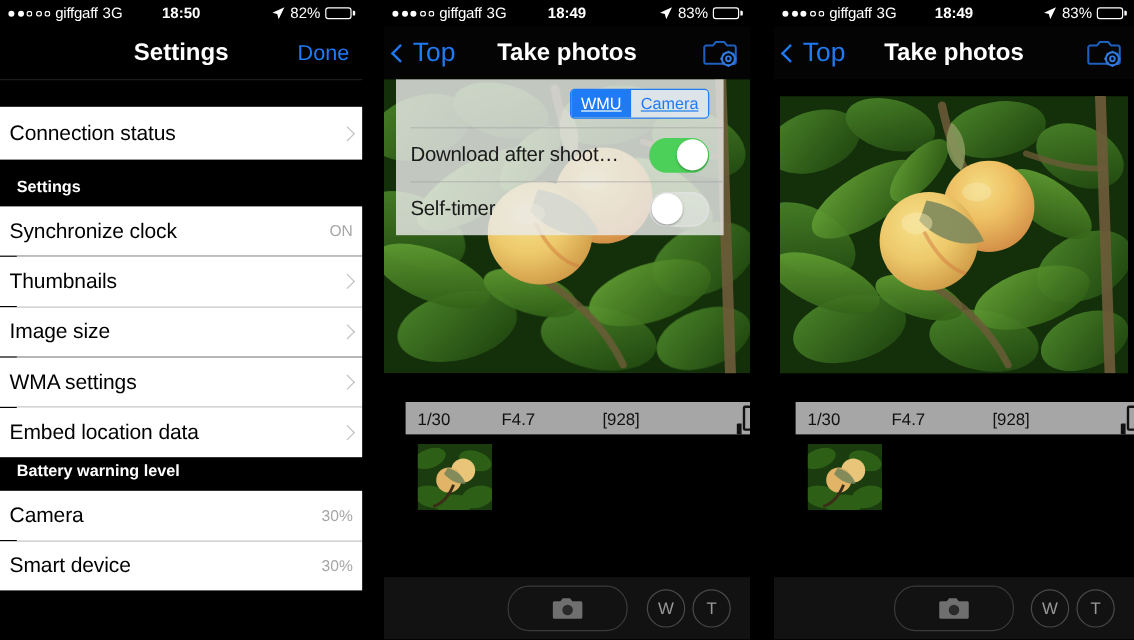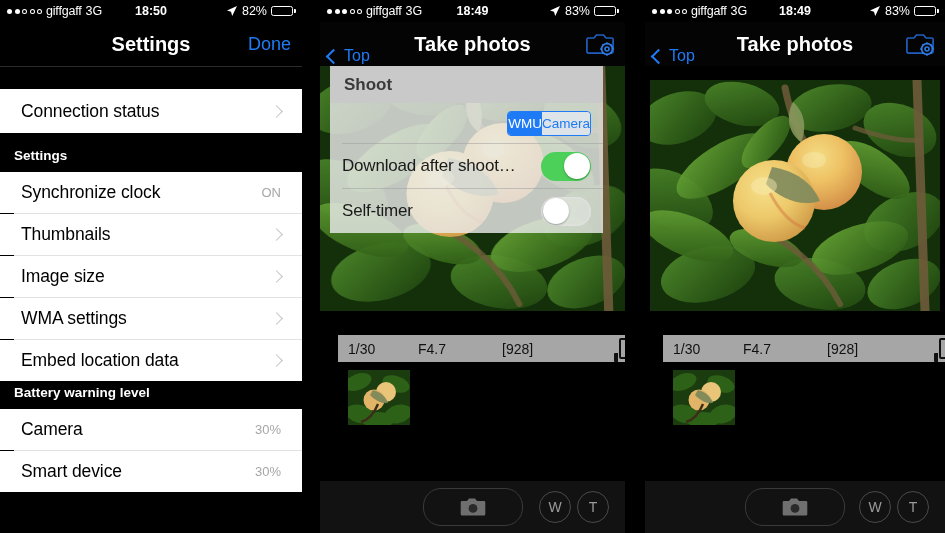--- a/index.html
+++ b/index.html
@@ -34,31 +34,31 @@
   .navbar-dark .nb-title{position:absolute;left:0;right:0;text-align:center;
         line-height:44px;font-size:20px;font-weight:bold;}
   .nb-done{position:absolute;right:11px;line-height:44px;font-size:18px;color:#1f7bf5;}
   .nav-hairline{height:1px;background:#2b2b2b;}
 
   
   .gap-black{background:#000;}
   .sec-header{background:#000;color:#fff;font-size:13.5px;font-weight:bold;
               padding:13px 0 7px 14px;}
   .row{position:relative;background:#fff;height:41px;display:flex;align-items:center;
-       padding:0 21px;box-sizing:border-box;}
+       padding:0 8px;box-sizing:border-box;}
   .row .label{font-size:17.5px;color:#000;letter-spacing:-.1px;}
   .row .value{margin-left:auto;font-size:13px;color:#a6a6a6;}
   .sep{height:1px;background:#e2e2e2;margin-left:14px;}
   .chev{margin-left:auto;width:8px;height:8px;border-right:1.6px solid #c2c2c2;
         border-top:1.6px solid #c2c2c2;transform:rotate(45deg);}
 
   
   .navbar-cam{position:relative;height:44px;background:#040404;}
-  .nb-back{position:absolute;left:8px;top:12px;height:44px;display:flex;align-items:center;
-           color:#1f7bf5;font-size:16px;gap:3px;}
+  .nb-back{position:absolute;left:8px;top:0;height:44px;display:flex;align-items:center;
+           color:#1f7bf5;font-size:22px;gap:3px;}
   .back-chev{width:9px;height:9px;border-left:2.4px solid #1f7bf5;
              border-bottom:2.4px solid #1f7bf5;transform:rotate(45deg);margin-right:2px;}
   .nb-cam-title{position:absolute;left:0;right:0;text-align:center;line-height:44px;
                 font-size:20px;font-weight:bold;color:#fff;}
   .nb-gear{position:absolute;right:10px;top:9px;width:30px;height:27px;}
 
   
   .viewer{position:relative;background:#000;}
   .photo{position:relative;overflow:hidden;background:#0b1405;}
   .photo svg{display:block;width:100%;height:100%;}
@@ -68,21 +68,21 @@
            background:rgba(233,233,233,0.82);z-index:5;}
   .pop-title{background:#c9c9c9;color:#3a3a3a;font-size:17px;font-weight:bold;
              padding:9px 0 8px 14px;}
   .pop-row{position:relative;height:40px;display:flex;align-items:center;padding:0 12px;
            box-sizing:border-box;}
   .pop-row .plabel{font-size:17px;color:#1a1a1a;letter-spacing:-.2px;}
   .pop-sep{height:1px;background:rgba(160,160,160,.55);margin-left:12px;}
   .segmented{margin-left:auto;display:flex;border:1px solid #1f7bf5;border-radius:4px;
              overflow:hidden;height:23px;}
   .seg{display:flex;align-items:center;justify-content:center;font-size:13.5px;
-       padding:0 0;}
+       padding:0 8px;text-decoration:underline;}
   .seg.on{background:#1f7bf5;color:#fff;}
   .seg.off{background:rgba(225,232,240,.85);color:#1f7bf5;}
   .switch{margin-left:auto;width:50px;height:29px;border-radius:15px;position:relative;}
   .switch.on{background:#4cd05a;}
   .switch.off{background:rgba(245,245,245,.35);box-shadow:inset 0 0 0 1.5px rgba(225,225,225,.75);}
   .knob{position:absolute;top:1.5px;width:26px;height:26px;border-radius:50%;background:#fff;
         box-shadow:0 1px 2px rgba(0,0,0,.3);}
   .switch.on .knob{right:1.5px;}
   .switch.off .knob{left:1.5px;}
 
@@ -307,21 +307,20 @@
           <circle cx="128" cy="128" r="43" fill="url(#ap1)"></circle>
           <path d="M126 92 C150 96 168 108 176 128 C156 134 134 126 120 110 Z" fill="#7e8a5c" opacity="0.9"></path>
           <path d="M148 24 C160 34 162 52 156 66 C144 58 140 40 148 24 Z" fill="#8a9a5e" opacity="0.85"></path>
           <ellipse cx="118" cy="112" rx="14" ry="9" fill="#f8ecb4" opacity="0.45"></ellipse>
           <ellipse cx="170" cy="84" rx="12" ry="8" fill="#f8ecb4" opacity="0.4"></ellipse>
           <path d="M124 120 C134 140 146 152 160 156" stroke="#d2793f" stroke-width="3" fill="none" opacity="0.5"></path>
         </svg>
       </div>
 
       <div class="popover">
-        <div class="pop-title">Shoot</div>
         <div class="pop-row">
           <div class="segmented">
             <div class="seg on">WMU</div>
             <div class="seg off">Camera</div>
           </div>
         </div>
         <div class="pop-sep"></div>
         <div class="pop-row" style="height:44px">
           <span class="plabel">Download after shoot…</span>
           <div class="switch on">

